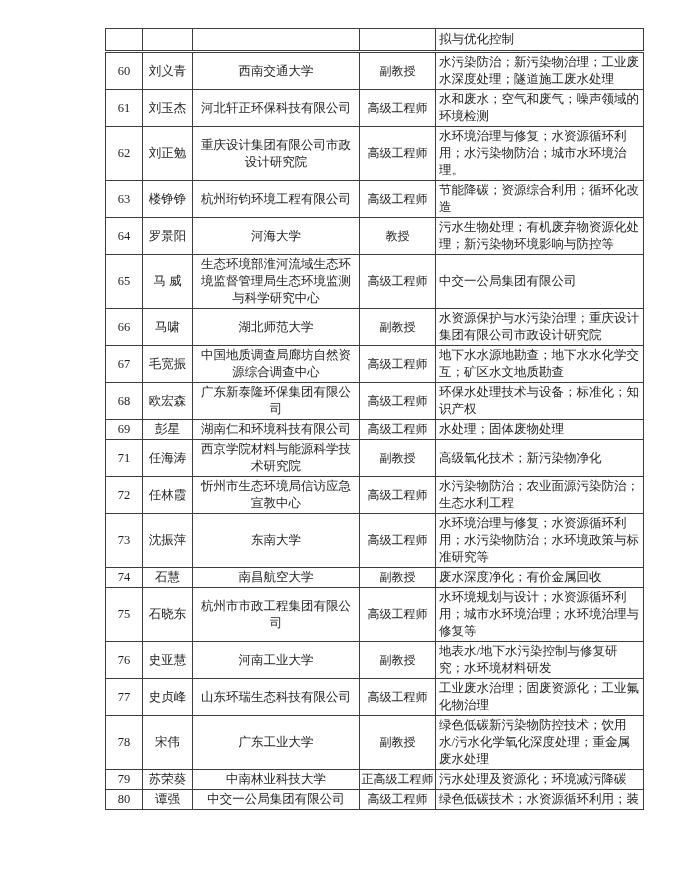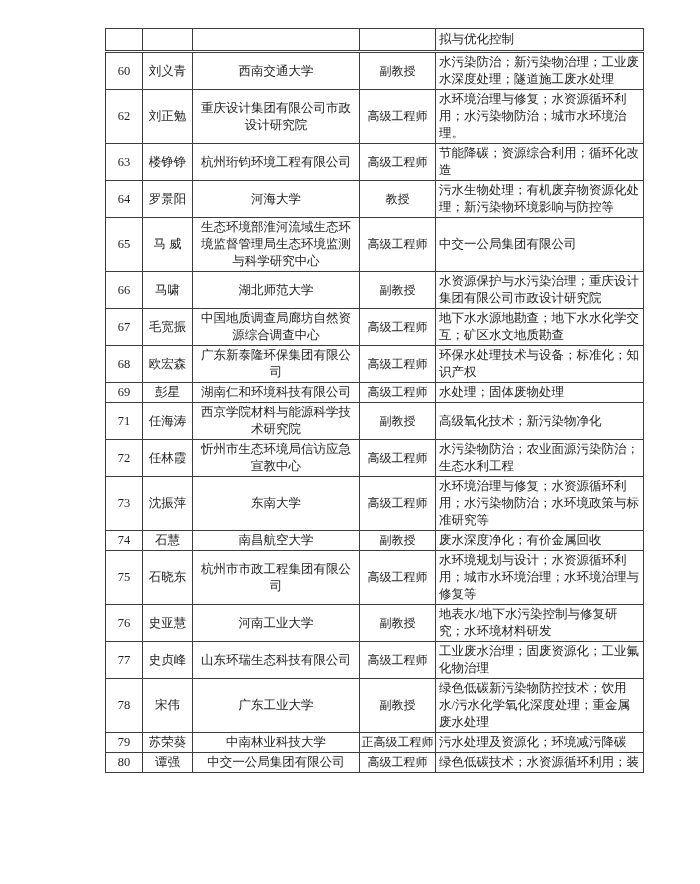--- a/index.html
+++ b/index.html
@@ -82,20 +82,27 @@
     <td class="c-spec">拟与优化控制</td>
   </tr>
         <tr>
     <td class="c-no">60</td>
     <td class="c-name">刘义青</td>
     <td class="c-org">西南交通大学</td>
     <td class="c-title">副教授</td>
     <td class="c-spec">水污染防治；新污染物治理；工业废水深度处理；隧道施工废水处理</td>
   </tr>
         <tr>
+    <td class="c-no">61</td>
+    <td class="c-name">刘玉杰</td>
+    <td class="c-org">河北轩正环保科技有限公司</td>
+    <td class="c-title">高级工程师</td>
+    <td class="c-spec">水和废水；空气和废气；噪声领域的环境检测</td>
+  </tr>
+        <tr>
     <td class="c-no">62</td>
     <td class="c-name">刘正勉</td>
     <td class="c-org">重庆设计集团有限公司市政设计研究院</td>
     <td class="c-title">高级工程师</td>
     <td class="c-spec">水环境治理与修复；水资源循环利用；水污染物防治；城市水环境治理。</td>
   </tr>
         <tr>
     <td class="c-no">63</td>
     <td class="c-name">楼铮铮</td>
     <td class="c-org">杭州珩钧环境工程有限公司</td>

